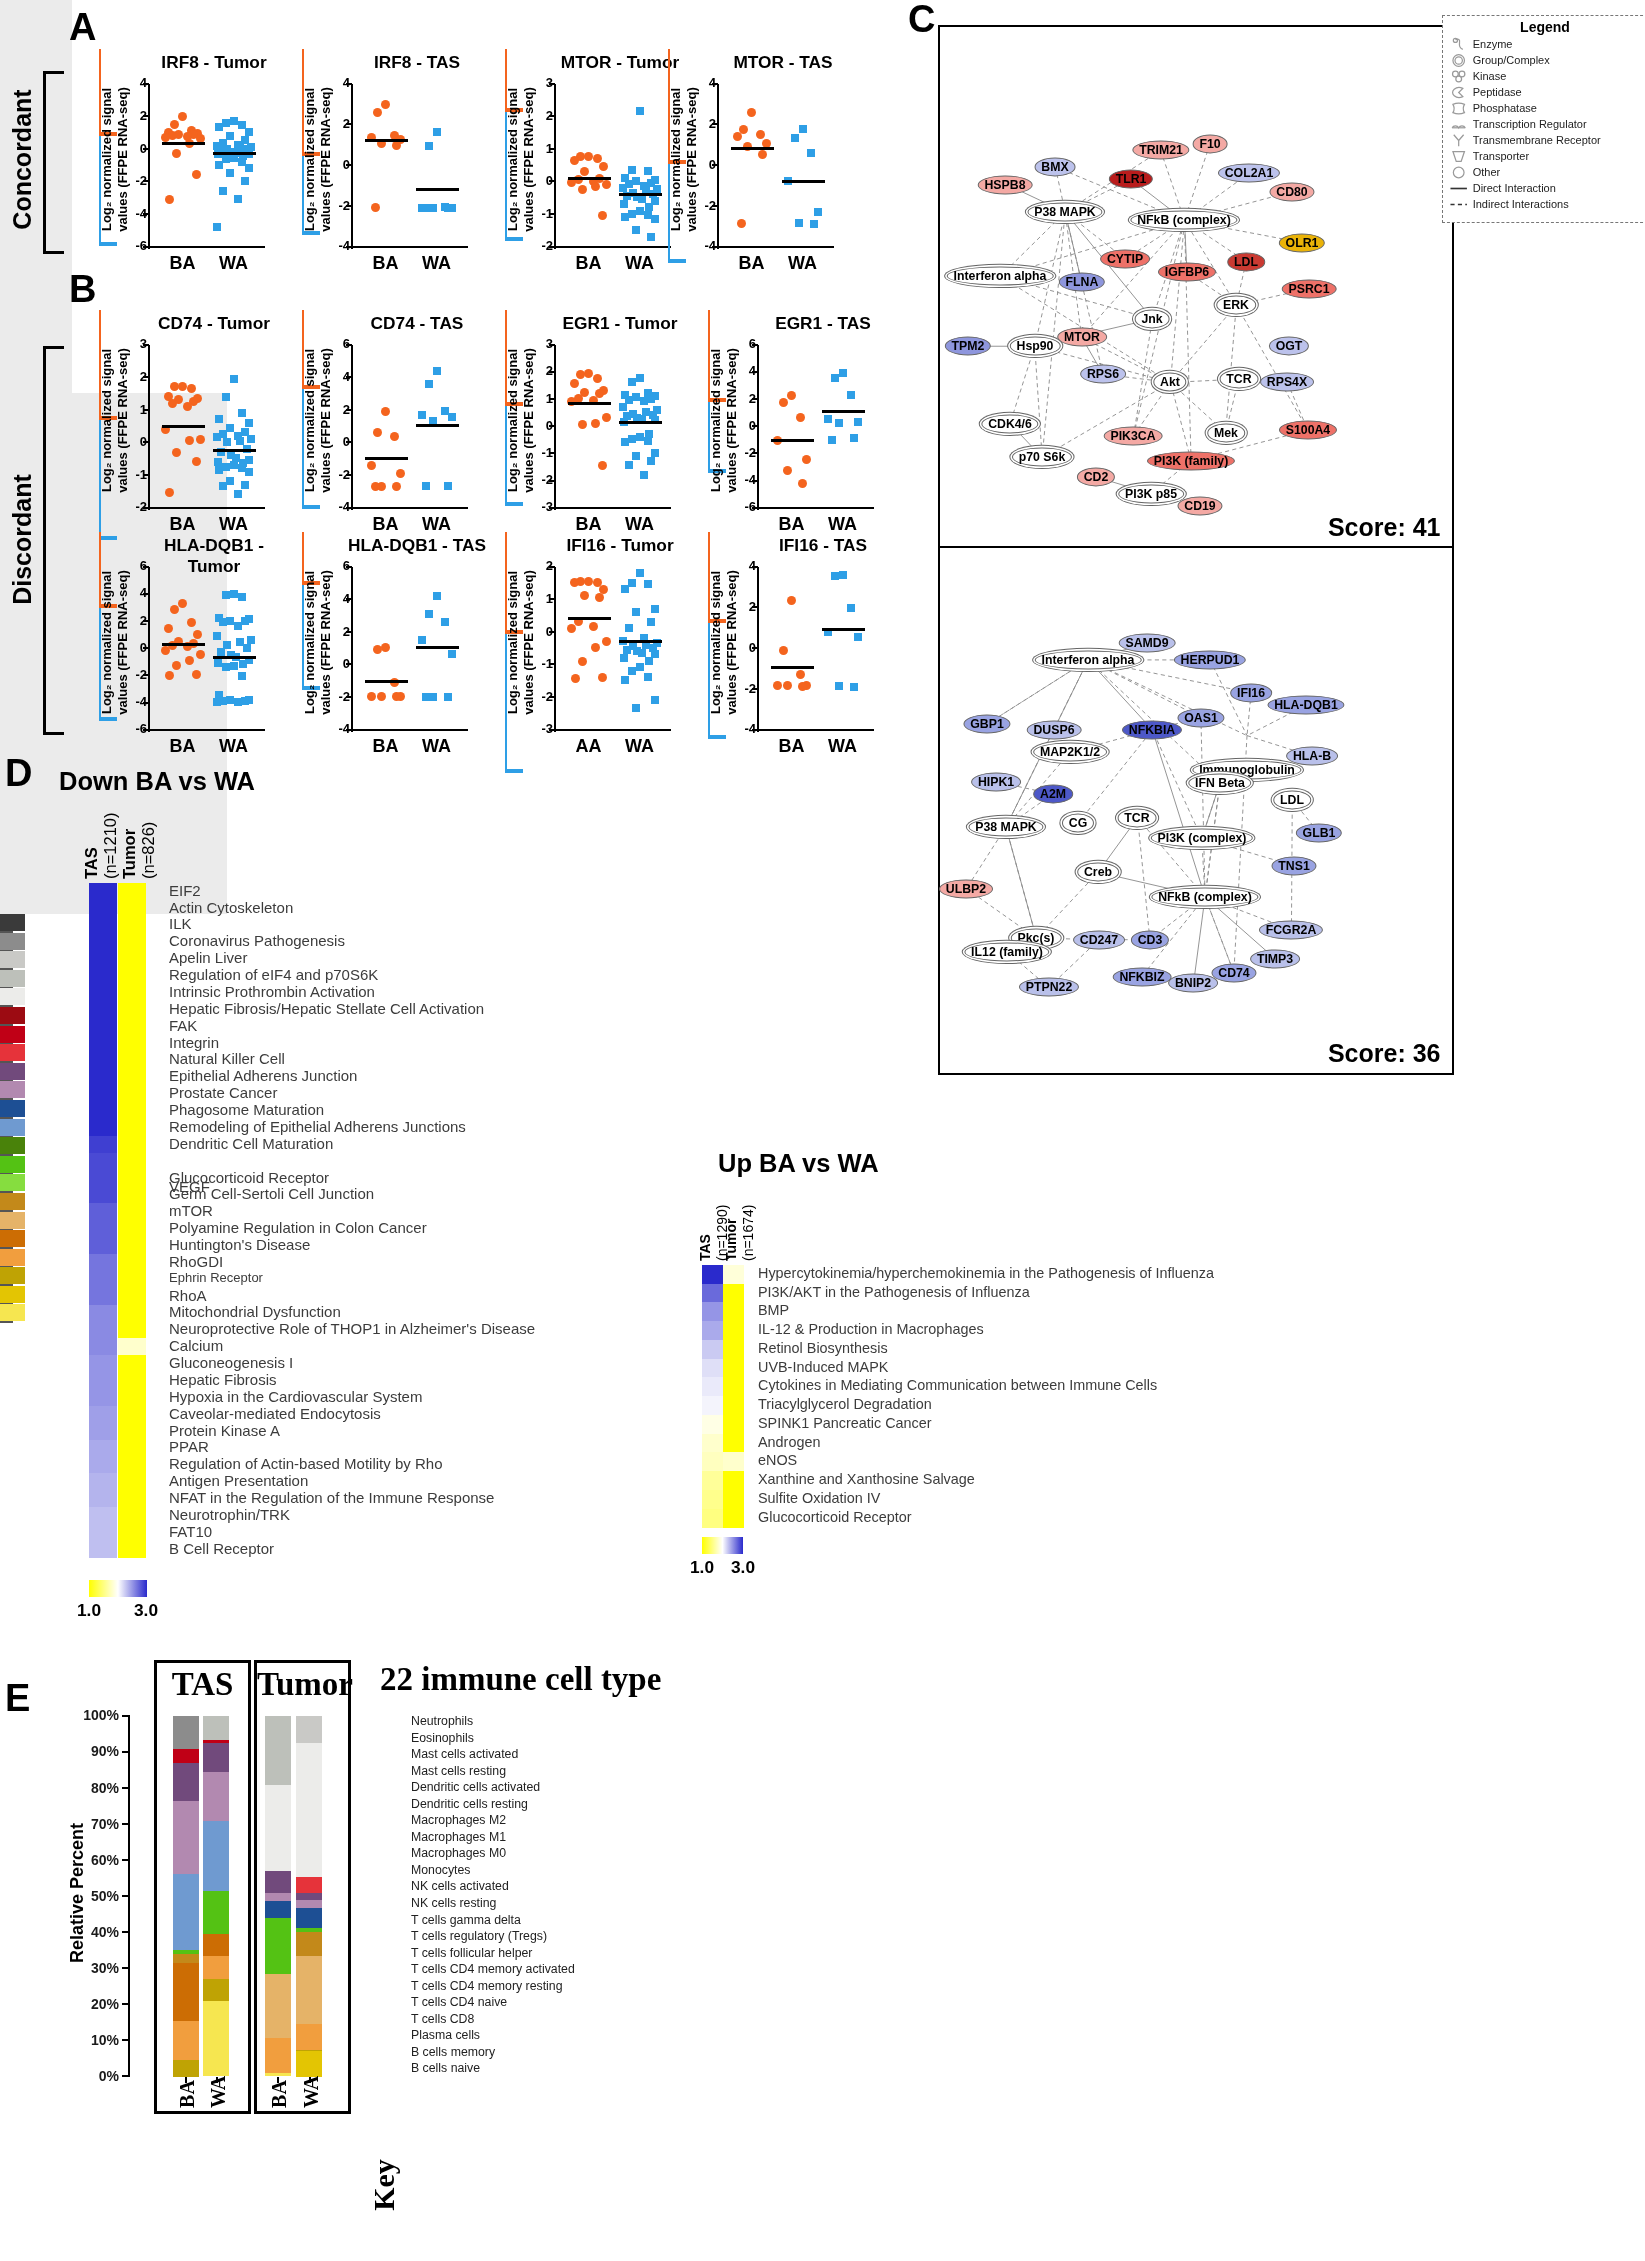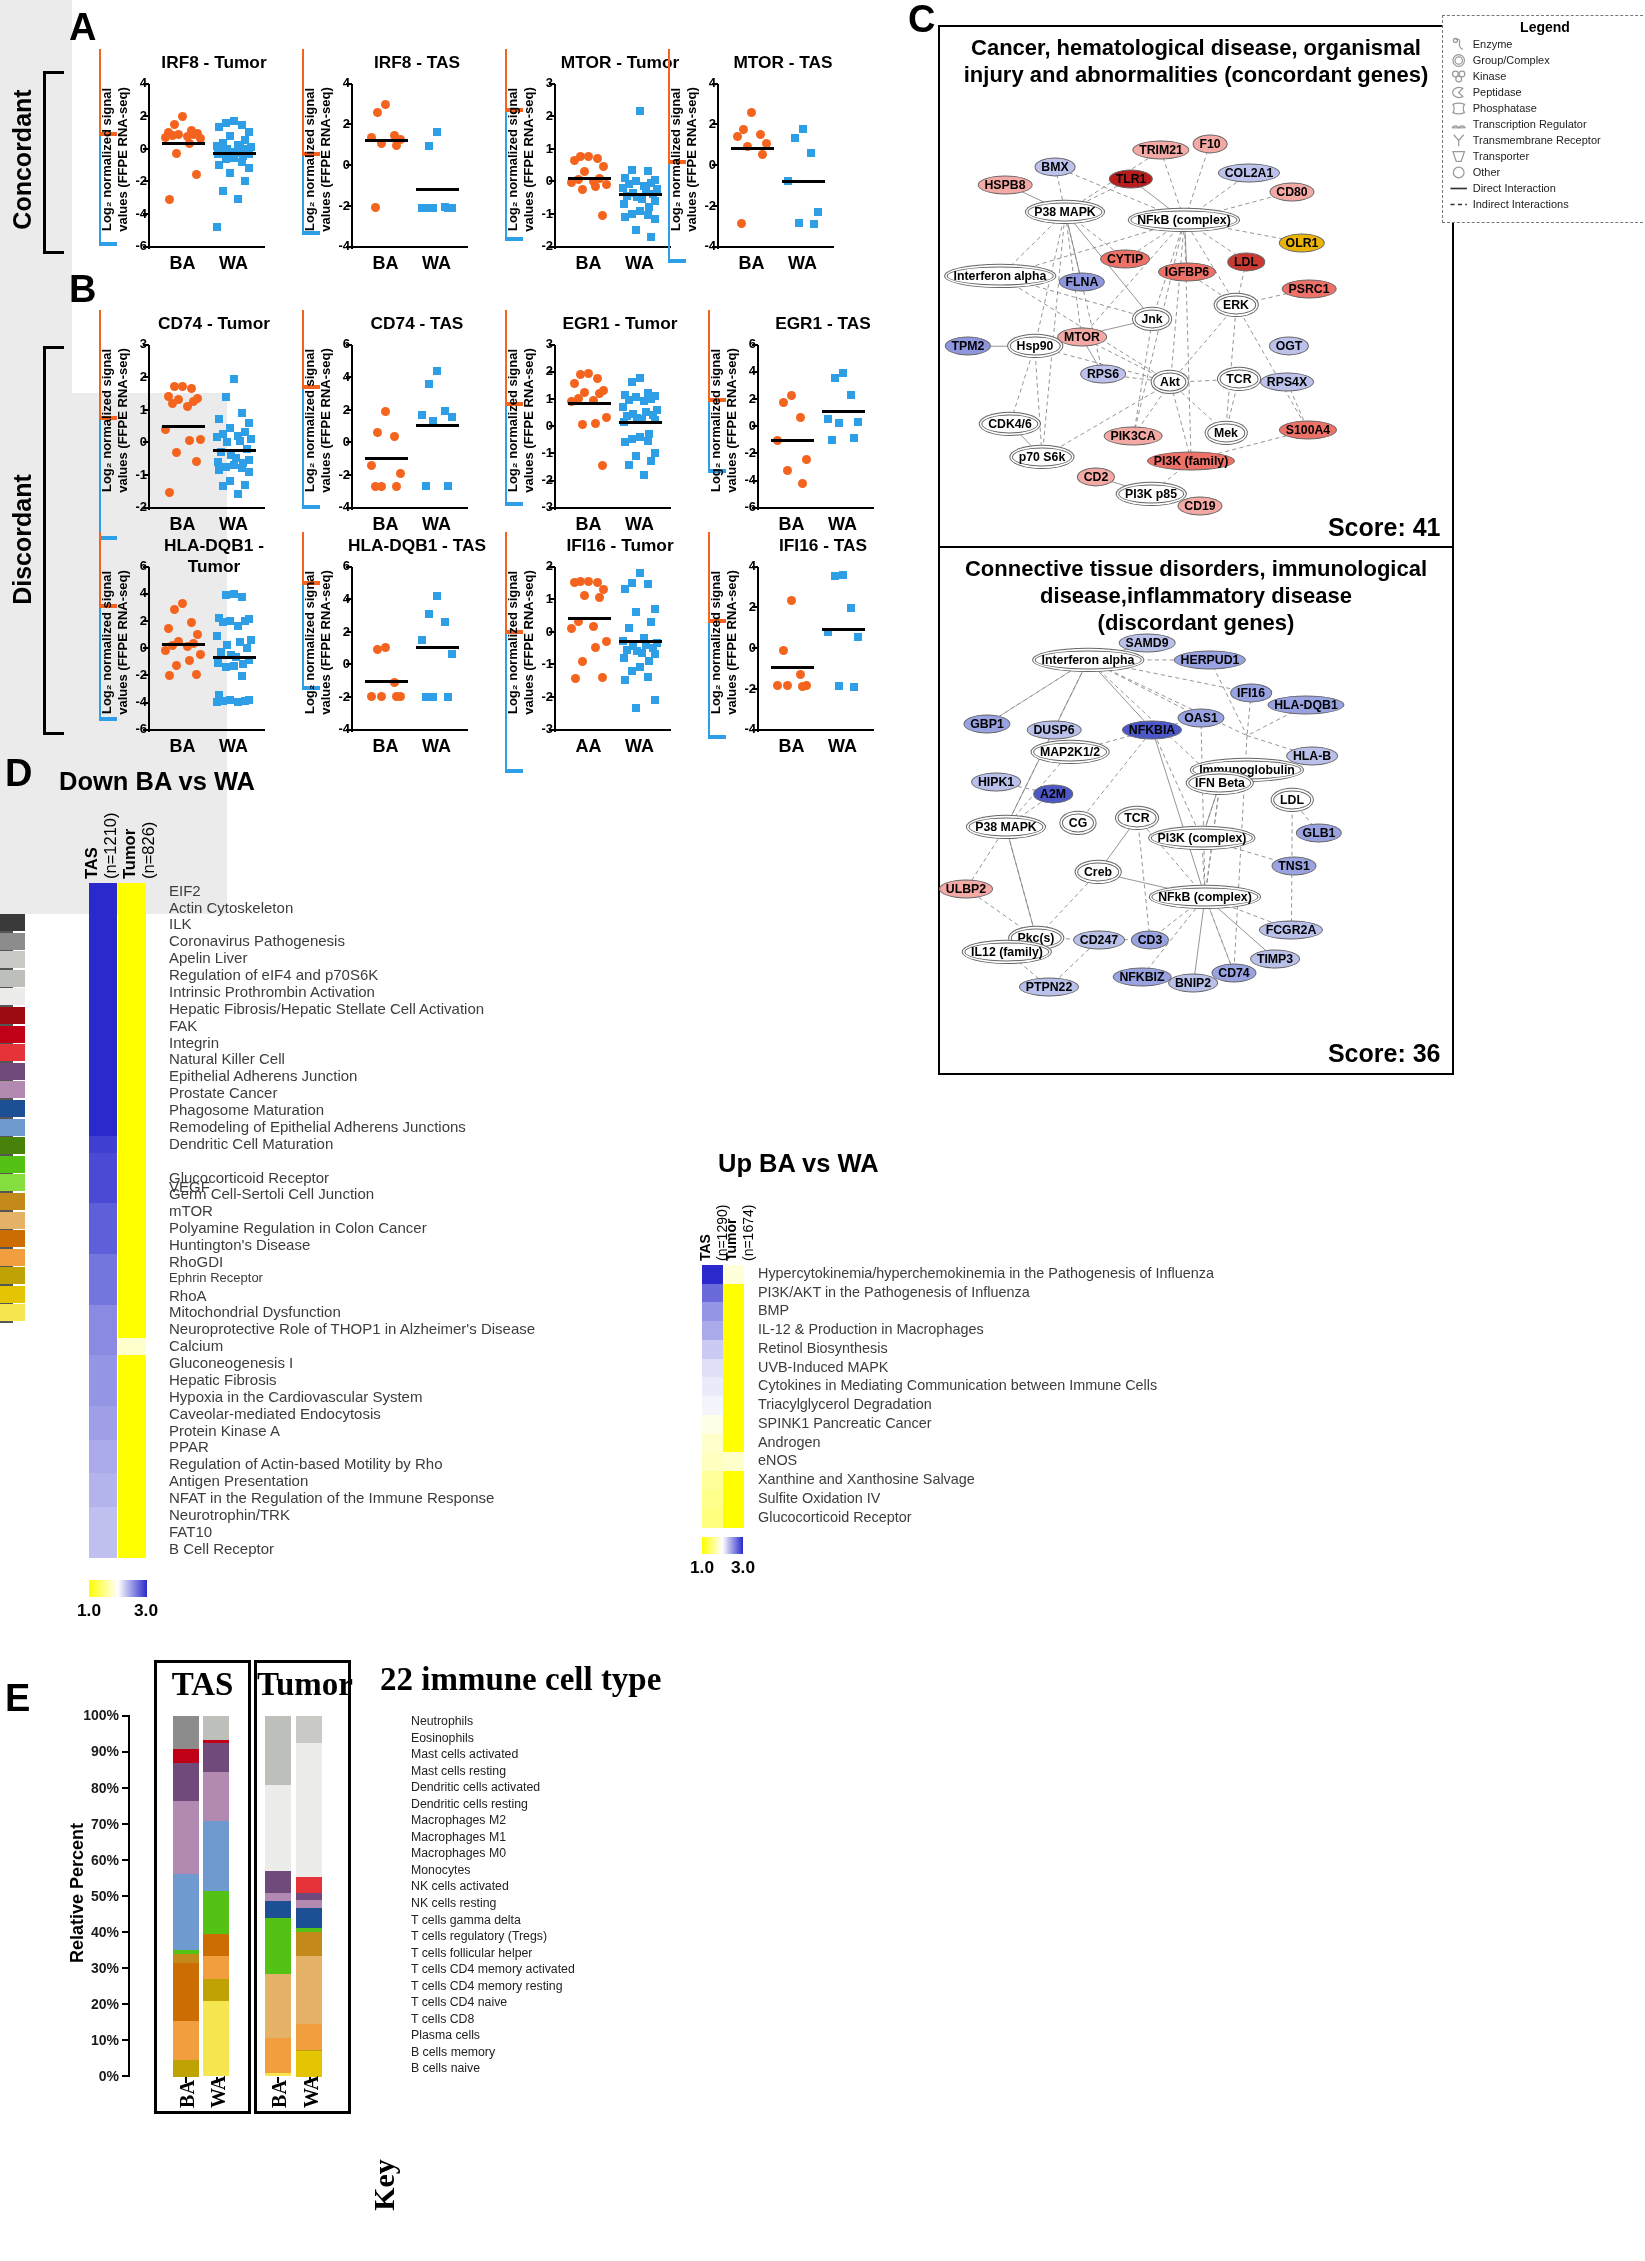--- a/index.html
+++ b/index.html
@@ -846,21 +846,20 @@
         <line x1="172" y1="377" x2="297" y2="235" stroke="#8a8a8a" stroke-width="1.1" stroke-dasharray="5 4"></line>
         <line x1="300" y1="298" x2="360" y2="338" stroke="#8a8a8a" stroke-width="1.1" stroke-dasharray="5 4"></line>
         <line x1="225" y1="282" x2="152" y2="225" stroke="#8a8a8a" stroke-width="1.1" stroke-dasharray="5 4"></line>
         <line x1="268" y1="150" x2="152" y2="225" stroke="#8a8a8a" stroke-width="1.1" stroke-dasharray="5 4"></line>
         <line x1="280" y1="432" x2="360" y2="338" stroke="#8a8a8a" stroke-width="1.1" stroke-dasharray="5 4"></line>
         <line x1="115" y1="388" x2="258" y2="355" stroke="#8a8a8a" stroke-width="1.1"></line>
         <line x1="124" y1="523" x2="152" y2="225" stroke="#8a8a8a" stroke-width="1.1" stroke-dasharray="5 4"></line>
         <line x1="235" y1="497" x2="258" y2="355" stroke="#8a8a8a" stroke-width="1.1" stroke-dasharray="5 4"></line>
         <line x1="198" y1="422" x2="152" y2="225" stroke="#8a8a8a" stroke-width="1.1" stroke-dasharray="5 4"></line>
       </svg>
-      <div class="net-title" style="top: 6.6px;">Cancer, hematological disease, organismal<br>injury and abnormalities (concordant genes)</div>
       <div class="net-node" style="left: 65px; top: 158px; background: rgb(244, 169, 164);">HSPB8</div>
       <div class="net-node" style="left: 115px; top: 140px; background: rgb(188, 194, 236);">BMX</div>
       <div class="net-node" style="left: 221px; top: 123px; background: rgb(244, 169, 164);">TRIM21</div>
       <div class="net-node" style="left: 270px; top: 117px; background: rgb(244, 169, 164);">F10</div>
       <div class="net-node" style="left: 191px; top: 152px; background: #b91c1c;">TLR1</div>
       <div class="net-node" style="left: 309px; top: 146px; background: rgb(188, 194, 236);">COL2A1</div>
       <div class="net-node" style="left: 352px; top: 165px; background: rgb(244, 169, 164);">CD80</div>
       <div class="net-node ring" style="left: 125px; top: 185px; background: rgb(255, 255, 255);">P38 MAPK</div>
       <div class="net-node ring" style="left: 244px; top: 193px; background: rgb(255, 255, 255);">NFkB (complex)</div>
       <div class="net-node" style="left: 362px; top: 216px; background: #eab308;">OLR1</div>
@@ -942,21 +941,20 @@
         <line x1="318" y1="353" x2="340" y2="286" stroke="#8a8a8a" stroke-width="1.1" stroke-dasharray="5 4"></line>
         <line x1="322" y1="424" x2="340" y2="286" stroke="#8a8a8a" stroke-width="1.1" stroke-dasharray="5 4"></line>
         <line x1="80" y1="339" x2="180" y2="136" stroke="#8a8a8a" stroke-width="1.1"></line>
         <line x1="117" y1="474" x2="80" y2="339" stroke="#8a8a8a" stroke-width="1.1" stroke-dasharray="5 4"></line>
         <line x1="132" y1="534" x2="193" y2="476" stroke="#8a8a8a" stroke-width="1.1" stroke-dasharray="5 4"></line>
         <line x1="138" y1="221" x2="80" y2="339" stroke="#8a8a8a" stroke-width="1.1" stroke-dasharray="5 4"></line>
         <line x1="57" y1="214" x2="180" y2="136" stroke="#8a8a8a" stroke-width="1.1" stroke-dasharray="5 4"></line>
         <line x1="317" y1="206" x2="322" y2="424" stroke="#8a8a8a" stroke-width="1.1" stroke-dasharray="5 4"></line>
         <line x1="192" y1="394" x2="240" y2="328" stroke="#8a8a8a" stroke-width="1.1"></line>
       </svg>
-      <div class="net-title" style="top: 6.6px;">Connective tissue disorders, immunological<br>disease,inflammatory disease<br>(discordant genes)</div>
       <div class="net-node" style="left: 207px; top: 95px; background: rgb(185, 192, 234);">SAMD9</div>
       <div class="net-node ring" style="left: 148px; top: 112px; background: rgb(255, 255, 255);">Interferon alpha</div>
       <div class="net-node" style="left: 270px; top: 112px; background: rgb(153, 163, 226);">HERPUD1</div>
       <div class="net-node" style="left: 311px; top: 145px; background: rgb(153, 163, 226);">IFI16</div>
       <div class="net-node" style="left: 366px; top: 157px; background: rgb(153, 163, 226);">HLA-DQB1</div>
       <div class="net-node" style="left: 47px; top: 176px; background: rgb(153, 163, 226);">GBP1</div>
       <div class="net-node" style="left: 114px; top: 182px; background: rgb(185, 192, 234);">DUSP6</div>
       <div class="net-node" style="left: 212px; top: 182px; background: rgb(77, 88, 200); color: rgb(0, 0, 0);">NFKBIA</div>
       <div class="net-node" style="left: 261px; top: 170px; background: rgb(153, 163, 226);">OAS1</div>
       <div class="net-node ring" style="left: 307px; top: 204px; background: rgb(255, 255, 255); margin-top: 18px;">Immunoglobulin</div>

